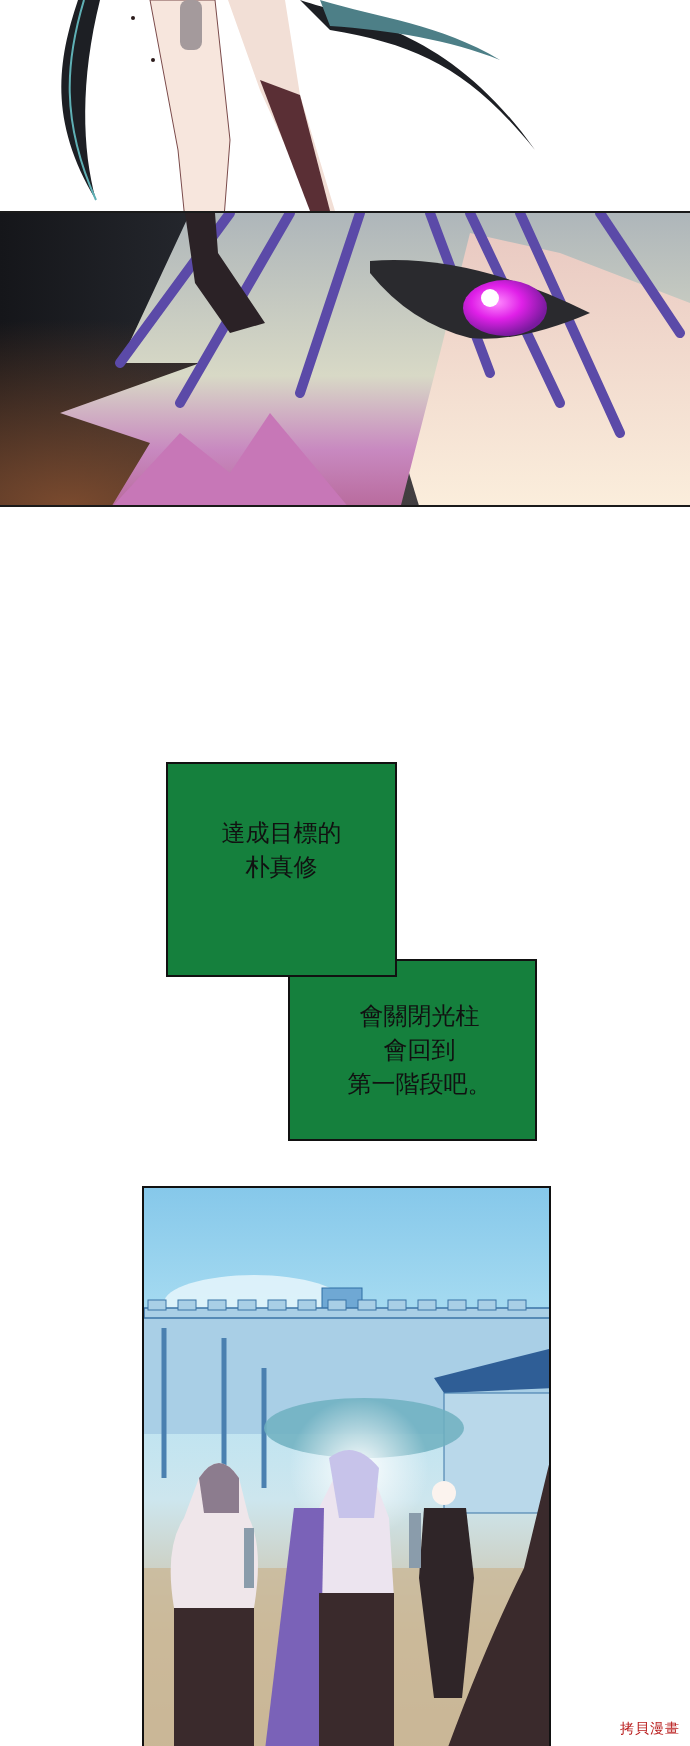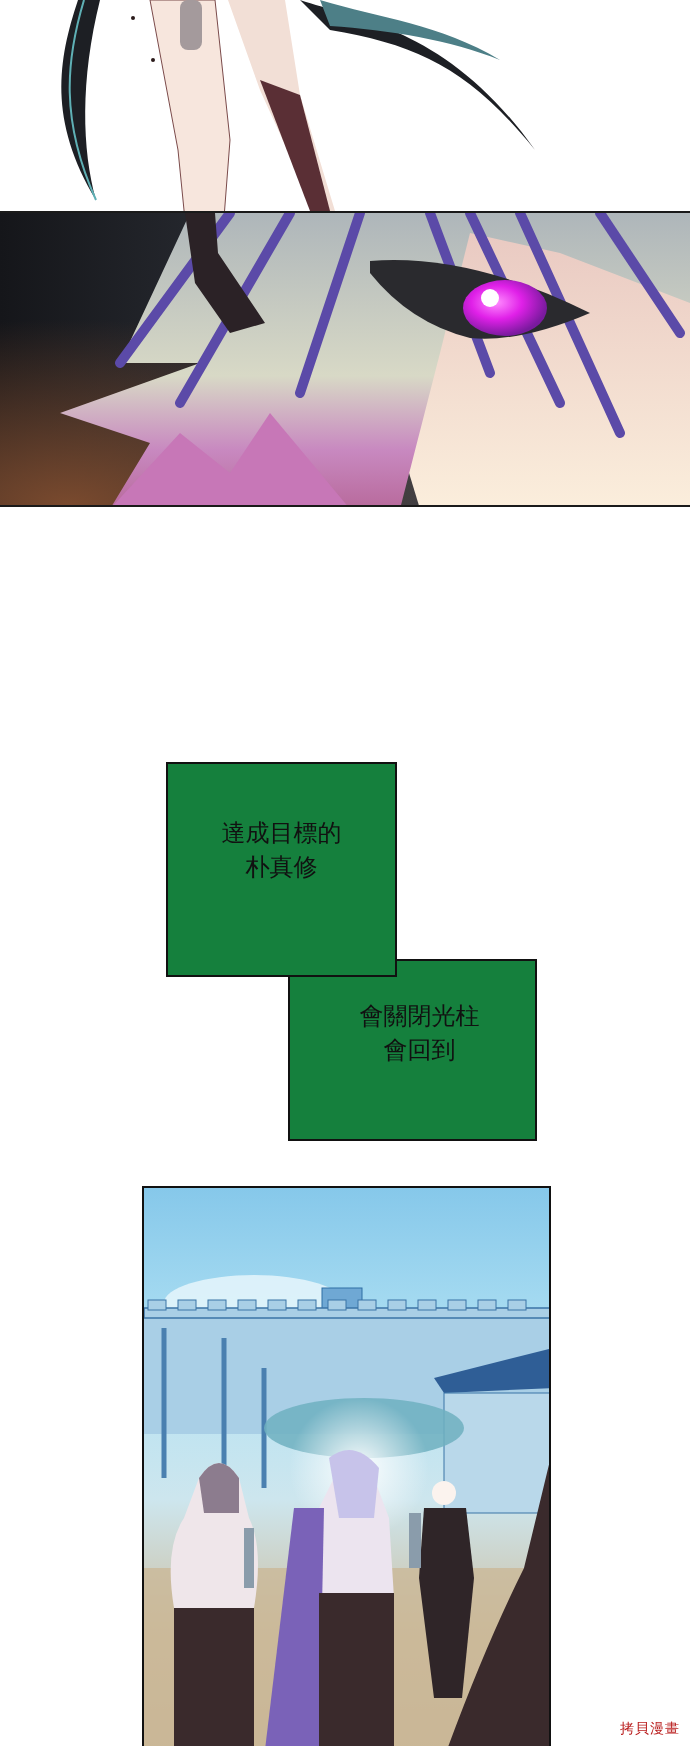--- a/index.html
+++ b/index.html
@@ -112,20 +112,21 @@
 
     <path d="M110 296 L180 220 L230 260 L270 200 L320 260 L350 296 Z" fill="#c777b7"></path>
 
     <path d="M185 0 L215 0 L218 40 L265 110 L230 120 L195 70 Z" fill="#2b2226"></path>
   </svg>
 </div>
 
 <div id="box-2" class="narr-box">
   <div>會關閉光柱</div>
   <div>會回到</div>
+  <div>第一階段吧。</div>
 </div>
 <div id="box-1" class="narr-box">
   <div>達成目標的</div>
   <div>朴真修</div>
 </div>
 
 <div id="court-panel" class="abs">
   <svg width="409" height="570" viewBox="0 0 409 570">
 
     <ellipse cx="110" cy="115" rx="90" ry="28" fill="#e6f6fb" opacity="0.85"></ellipse>

